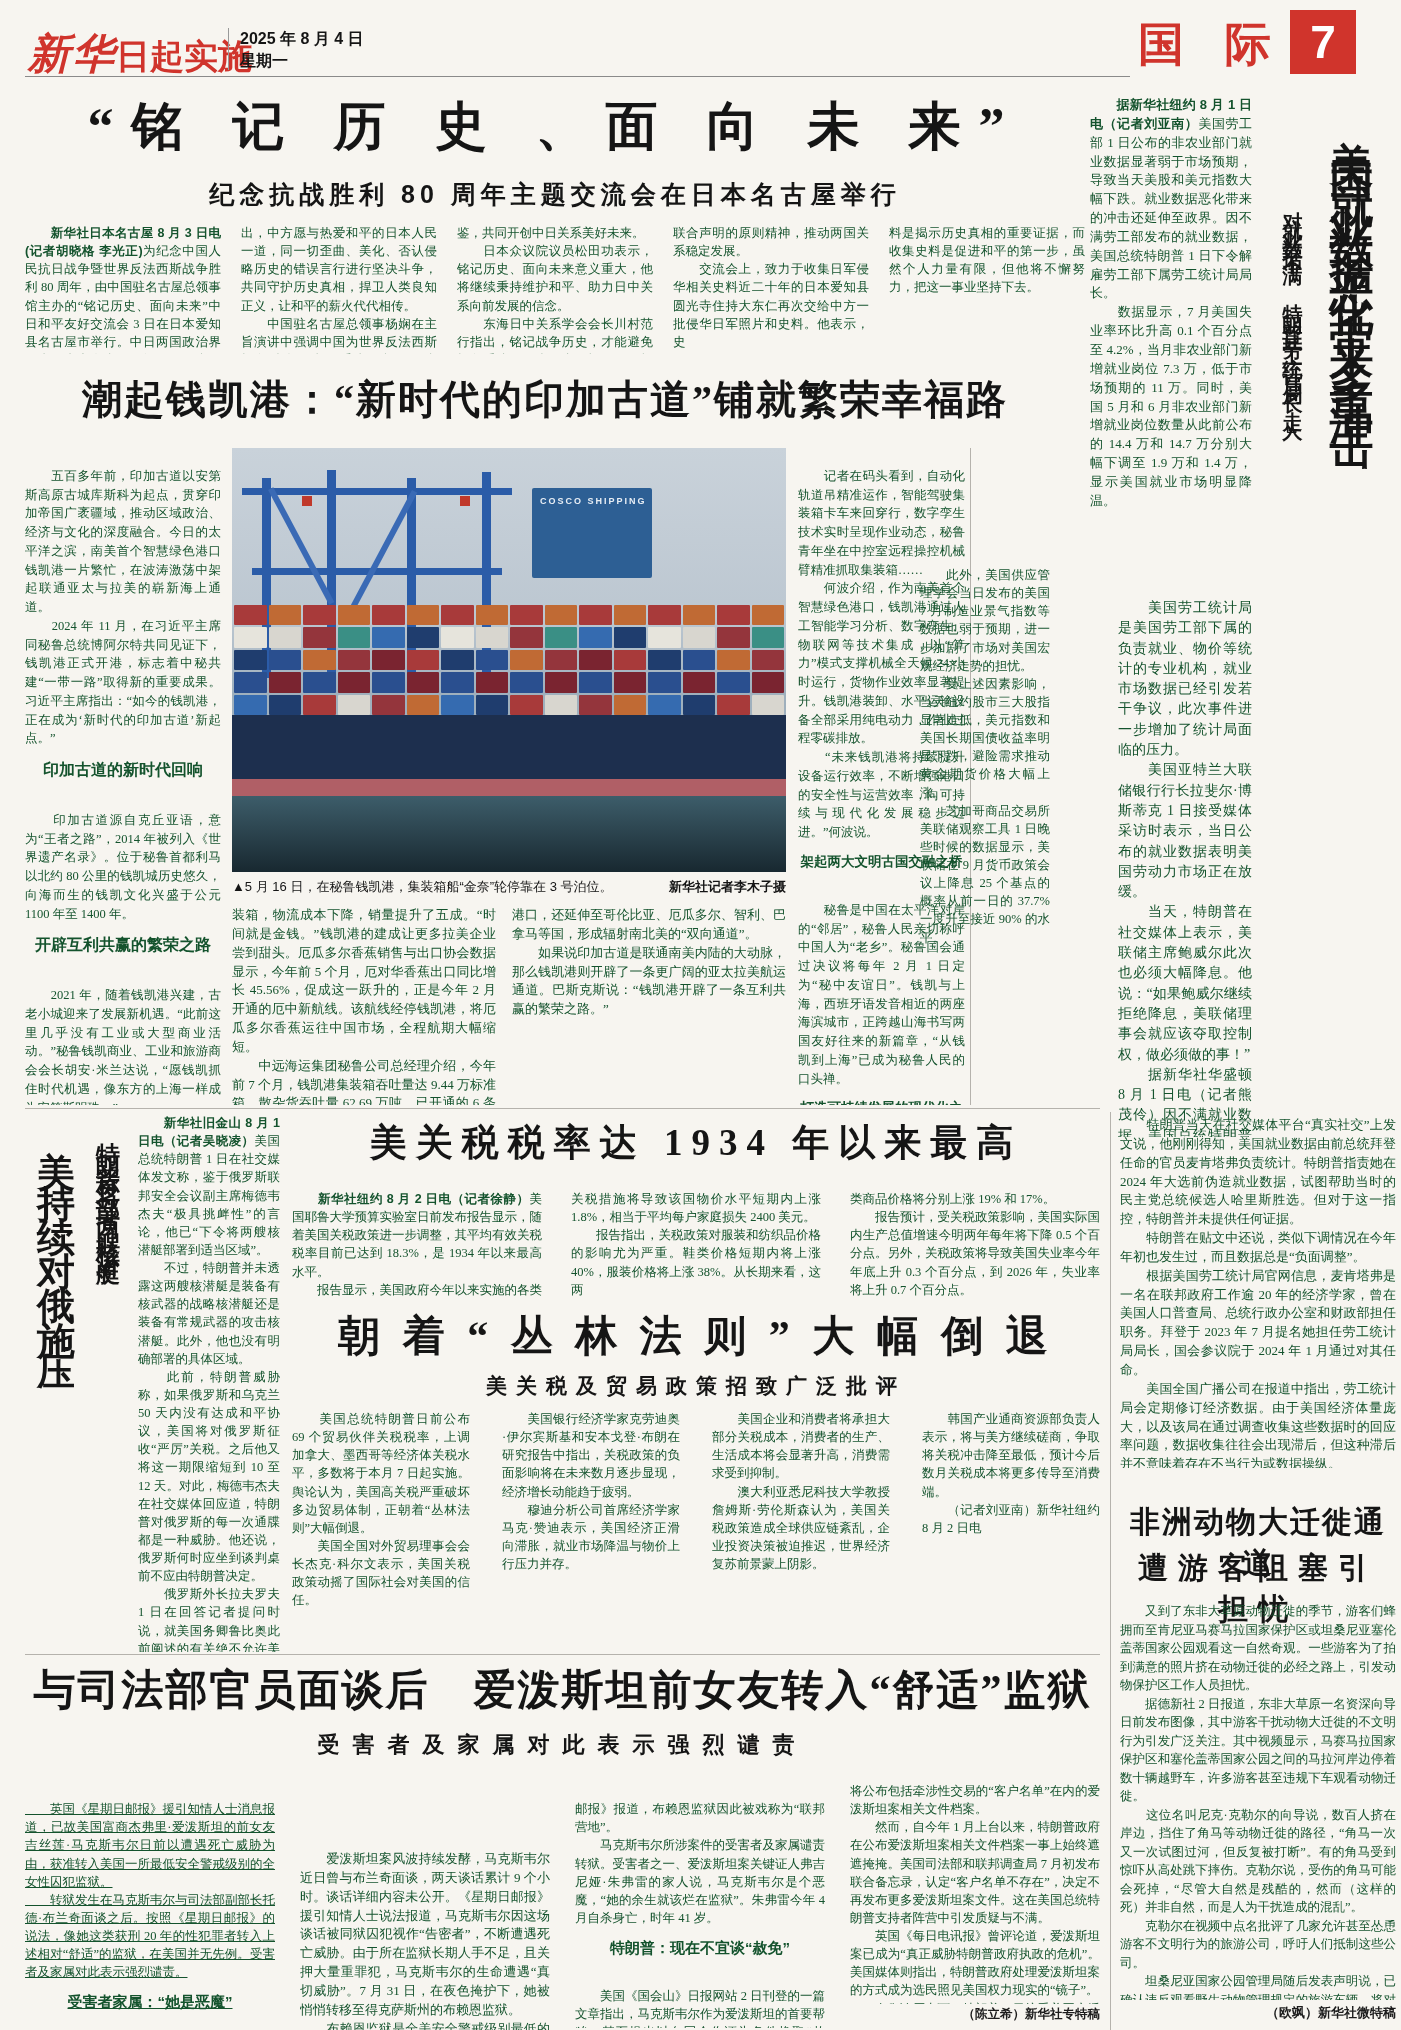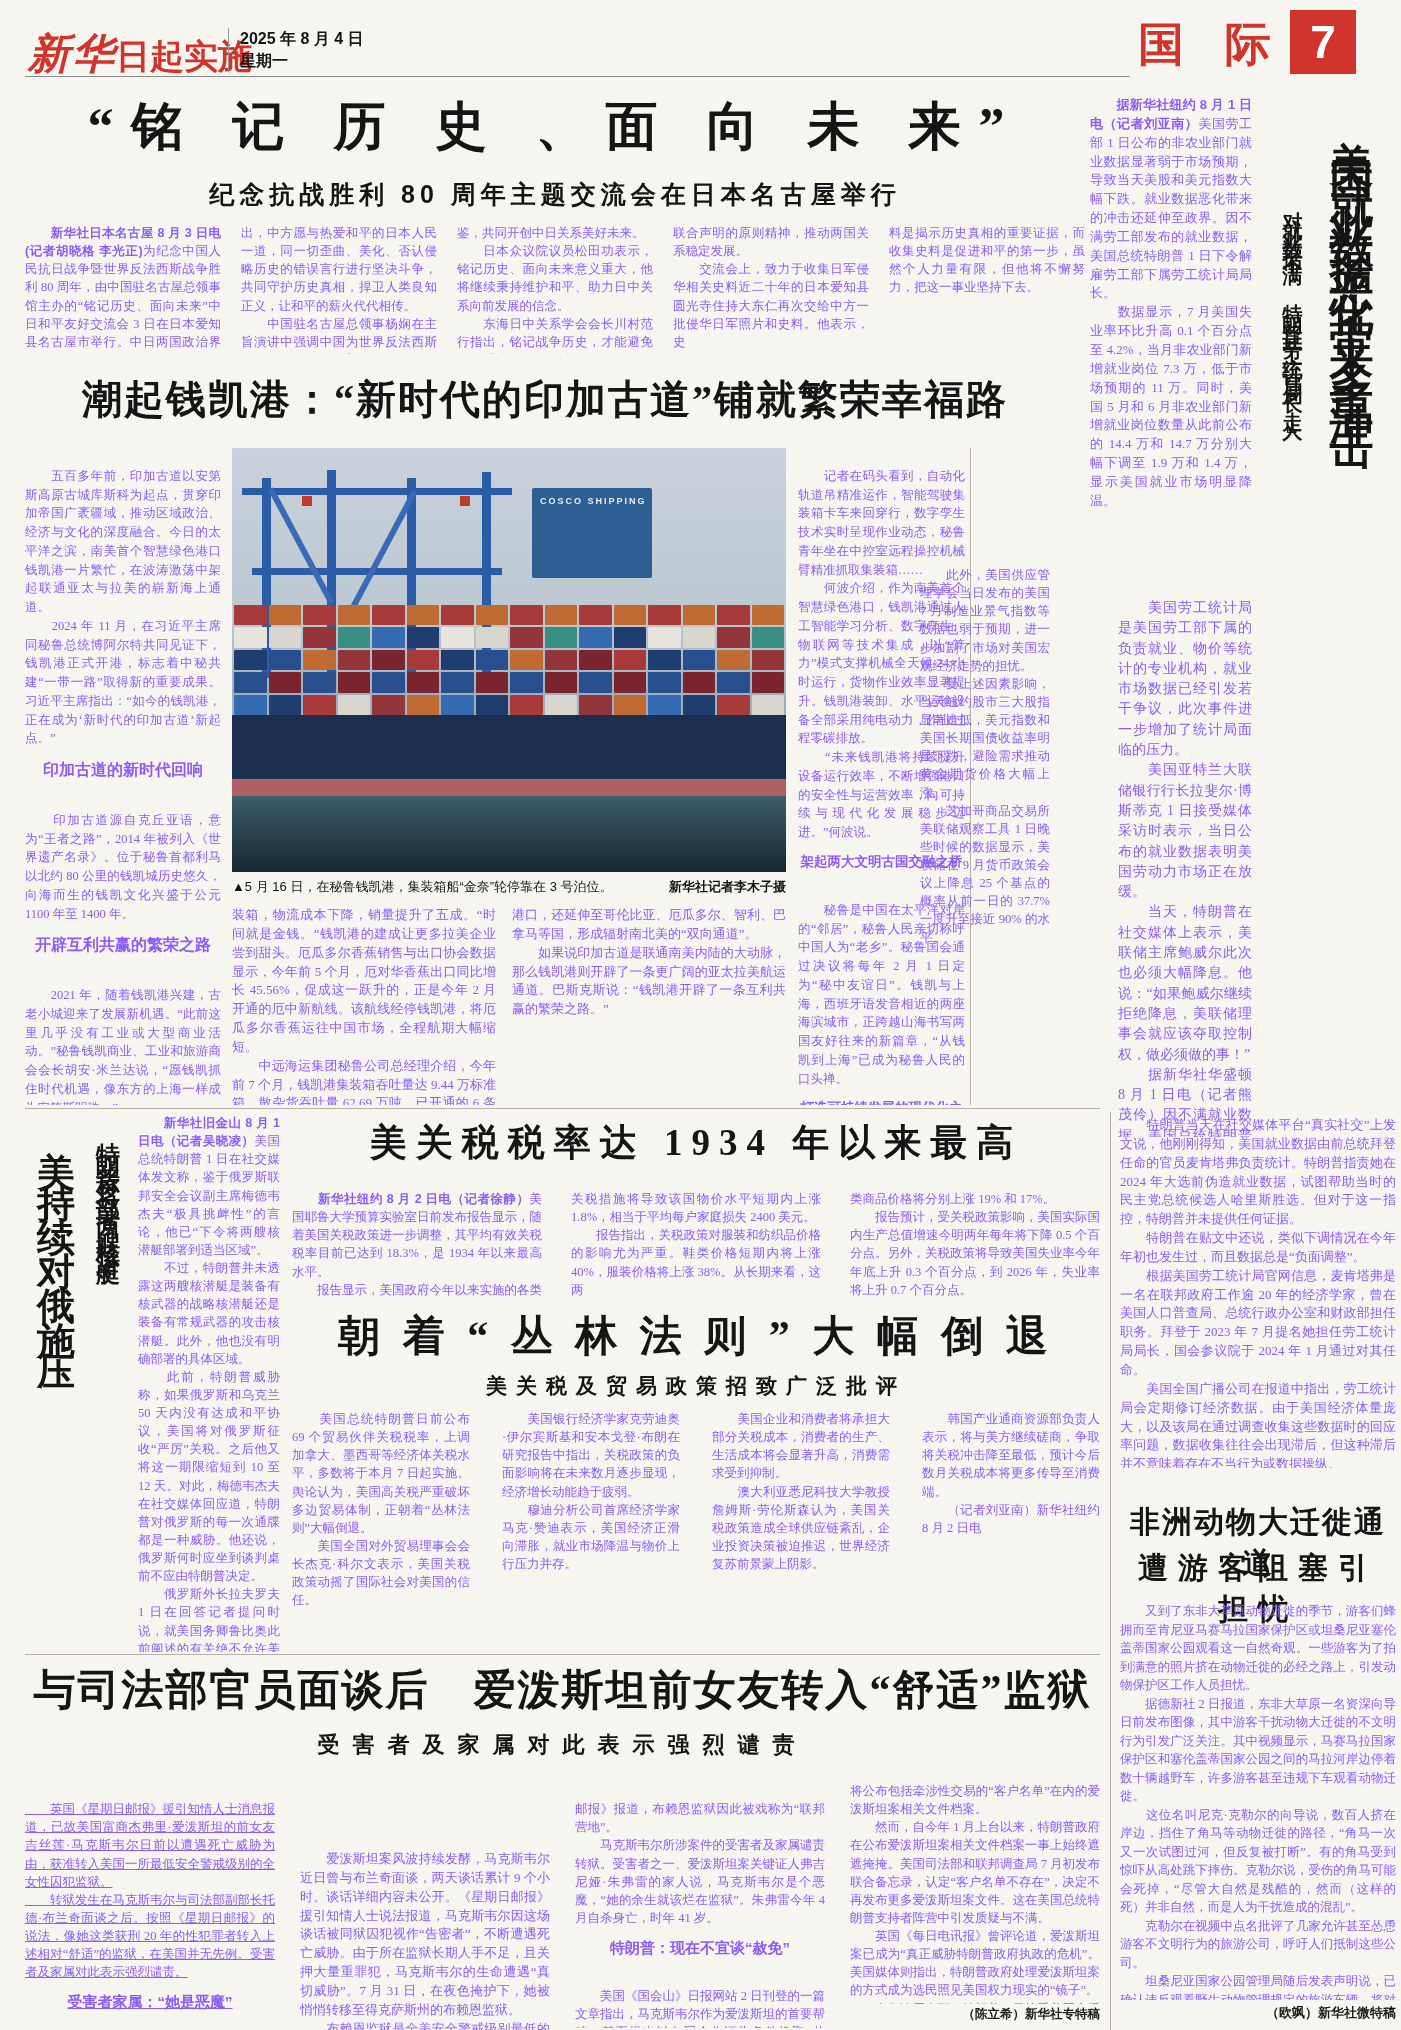--- a/index.html
+++ b/index.html
@@ -4,21 +4,21 @@
 <style>
   html,body{margin:0;padding:0;}
   body{
     width:1401px;height:2030px;position:relative;overflow:hidden;
     background:#f7f5f0;color:#1c1c1c;
     font-family:"Liberation Serif","DejaVu Serif",serif;
   }
   .abs{position:absolute;}
   .txt{
     text-align:justify;overflow:hidden;white-space:pre-line;
-    line-height:1.45;letter-spacing:0;color:#8b5cf6;
+    line-height:1.45;letter-spacing:0;color:#14532d;
   }
   .txt b{font-family:"Liberation Sans","DejaVu Sans",sans-serif;font-weight:700;}
   .serifhead{font-family:"Liberation Serif","DejaVu Serif",serif;font-weight:900;color:#151515;}
   .sanshead{font-family:"Liberation Sans","DejaVu Sans",sans-serif;font-weight:700;color:#151515;}
   .center{text-align:center;}
   .red{color:#d0342c;}
   .h-rule{position:absolute;height:1px;background:#8a8a8a;}
   .v-rule{position:absolute;width:1px;background:#b5b2ac;}
   .colsub{font-family:"Liberation Sans","DejaVu Sans",sans-serif;font-weight:700;
     text-align:center;margin:10px 0;white-space:normal;}

